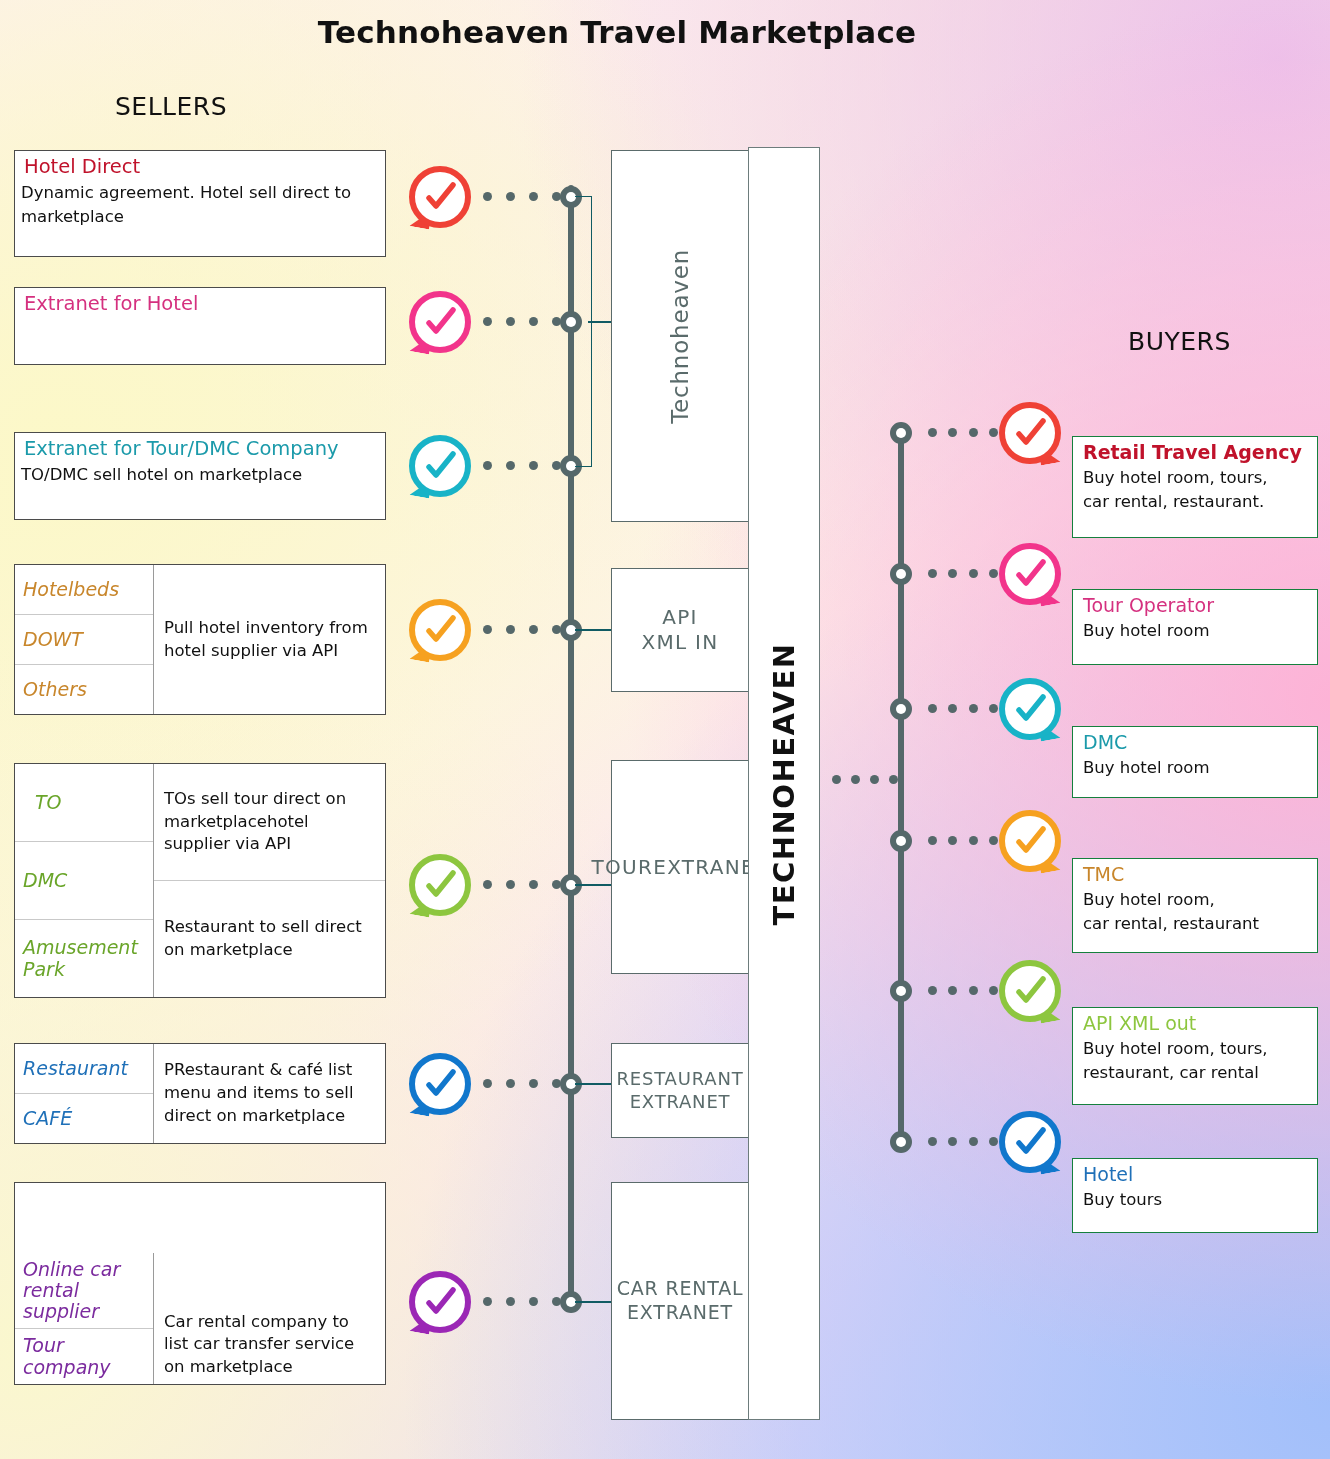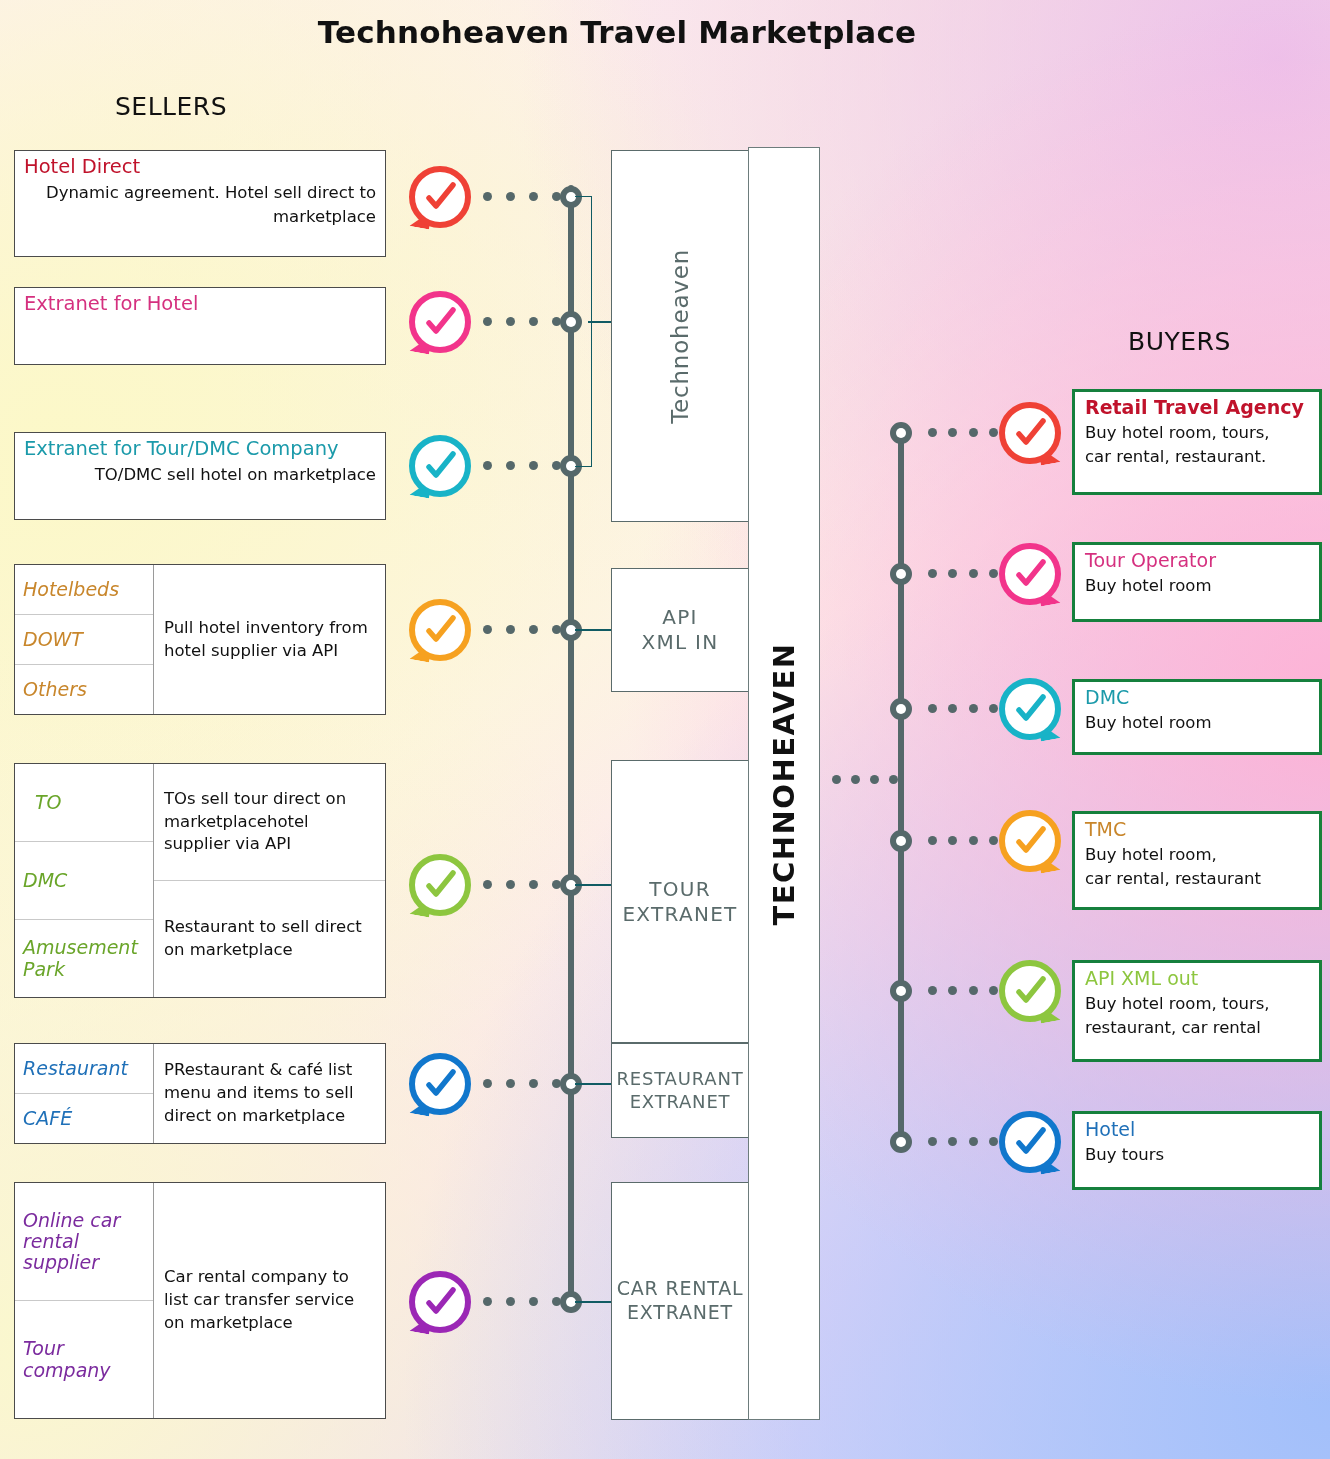--- a/index.html
+++ b/index.html
@@ -18,21 +18,21 @@
   .abs{position:absolute;box-sizing:border-box;}
 
   
   #title{left:0;top:14px;width:1234px;text-align:center;font-size:31px;font-weight:bold;color:#111;letter-spacing:.2px;}
   #sellers-h{left:115px;top:92px;font-size:25px;color:#111;letter-spacing:.5px;}
   #buyers-h{left:1128px;top:327px;font-size:25px;color:#111;letter-spacing:.5px;}
 
   
   .card{background:#fff;border:1px solid #4b4b4b;}
   .card .hd{font-size:19.5px;padding:5px 9px 1px 9px;line-height:1.15;}
-  .card .bd{font-size:16.5px;color:#111;padding:2px 9px 8px 17px;line-height:1.42;text-align:right;}
+  .card .bd{font-size:16.5px;color:#111;padding:2px 9px 8px 6px;line-height:1.42;}
 
   
   .tbl{background:#fff;border:1px solid #4b4b4b;display:flex;}
   .tbl .lcol{width:138px;flex:0 0 138px;border-right:1px solid #9a9a9a;display:flex;flex-direction:column;}
   .tbl .lcol .cell{flex:1;display:flex;align-items:center;padding:6px 8px;font-size:19px;line-height:1.12;font-style:italic;}
   .tbl .lcol .cell + .cell{border-top:1px solid #c9c9c9;}
   .tbl .rcol{flex:1;display:flex;flex-direction:column;}
   .tbl .rcol .cell{flex:1;display:flex;align-items:center;padding:5px 10px;font-size:16.5px;color:#111;line-height:1.38;}
   .tbl .rcol .cell + .cell{border-top:1px solid #c9c9c9;}
   .tbl .rcol.single{justify-content:center;}
@@ -59,21 +59,21 @@
   
   .bub{position:absolute;width:62px;height:62px;}
   .bub .ring{position:absolute;left:0;top:0;width:62px;height:62px;border-radius:50%;
         background:#fff;box-sizing:border-box;border:6px solid currentColor;z-index:2;}
   .bub .tail{position:absolute;width:20px;height:20px;background:currentColor;z-index:1;}
   .bub.l .tail{left:2px;bottom:0px;clip-path:polygon(100% 0,100% 100%,0 100%);transform:rotate(10deg);}
   .bub.r .tail{right:2px;bottom:0px;clip-path:polygon(0 0,100% 100%,0 100%);transform:rotate(-10deg);}
   .bub svg{position:absolute;left:11px;top:11px;z-index:3;}
 
   
-  .bcard{position:absolute;background:#fff;border:3px solid #15803d;}
+  .bcard{position:absolute;background:#fff;border:1px solid #15803d;margin-top:47px;}
   .bcard .hd{font-size:19px;padding:5px 10px 1px 10px;line-height:1.15;}
   .bcard .bd{font-size:16.5px;color:#111;padding:1px 10px 7px 10px;line-height:1.4;}
 </style>
 </head>
 <body>
 
 <div class="abs" id="title">Technoheaven Travel Marketplace</div>
 <div class="abs" id="sellers-h">SELLERS</div>
 <div class="abs" id="buyers-h">BUYERS</div>
 
@@ -117,21 +117,21 @@
 <div class="abs tbl" style="left:14px;top:1043px;width:372px;height:101px;">
   <div class="lcol">
     <div class="cell" style="color:#1f70b8;">Restaurant</div>
     <div class="cell" style="color:#1f70b8;">CAFÉ</div>
   </div>
   <div class="rcol single">
     <div class="cell" style="flex:none;">PRestaurant &amp; café list menu and items to sell direct on marketplace</div>
   </div>
 </div>
 
-<div class="abs tbl" style="left:14px;top:1182px;width:372px;height:237px;">
+<div class="abs tbl" style="left:14px;top:1182px;width:372px;height:203px;align-items:flex-end;">
   <div class="lcol">
     <div class="cell" style="color:#7b2b9e;">Online car rental supplier</div>
     <div class="cell" style="color:#7b2b9e;">Tour company</div>
   </div>
   <div class="rcol single">
     <div class="cell" style="flex:none;">Car rental company to list car transfer service on marketplace</div>
   </div>
 </div>
 
 <div class="bub l abs" style="left:409px;top:166px;color:#ef4136;">
@@ -258,21 +258,21 @@
 <div class="stub abs" style="left:575px;top:1083px;width:37px;"></div>
 <div class="stub abs" style="left:575px;top:1301px;width:37px;"></div>
 
 <div class="abs cbox" id="cbox-th" style="left:611px;top:150px;width:138px;height:372px;">
   <span>Technoheaven</span>
 </div>
 <div class="abs cbox" style="left:611px;top:568px;width:138px;height:124px;flex-direction:column;">
   <div>API</div>
   <div>XML IN</div>
 </div>
-<div class="abs cbox" style="left:611px;top:760px;width:138px;height:283px;flex-direction:column;">
+<div class="abs cbox" style="left:611px;top:760px;width:138px;height:214px;flex-direction:row;">
   <div>TOUR</div>
   <div>EXTRANET</div>
 </div>
 <div class="abs cbox" style="left:611px;top:1043px;width:138px;height:95px;flex-direction:column;font-size:18px;letter-spacing:.8px;">
   <div>RESTAURANT</div>
   <div>EXTRANET</div>
 </div>
 <div class="abs cbox" style="left:611px;top:1182px;width:138px;height:238px;flex-direction:column;font-size:19px;letter-spacing:.8px;">
   <div>CAR RENTAL</div>
   <div>EXTRANET</div>

